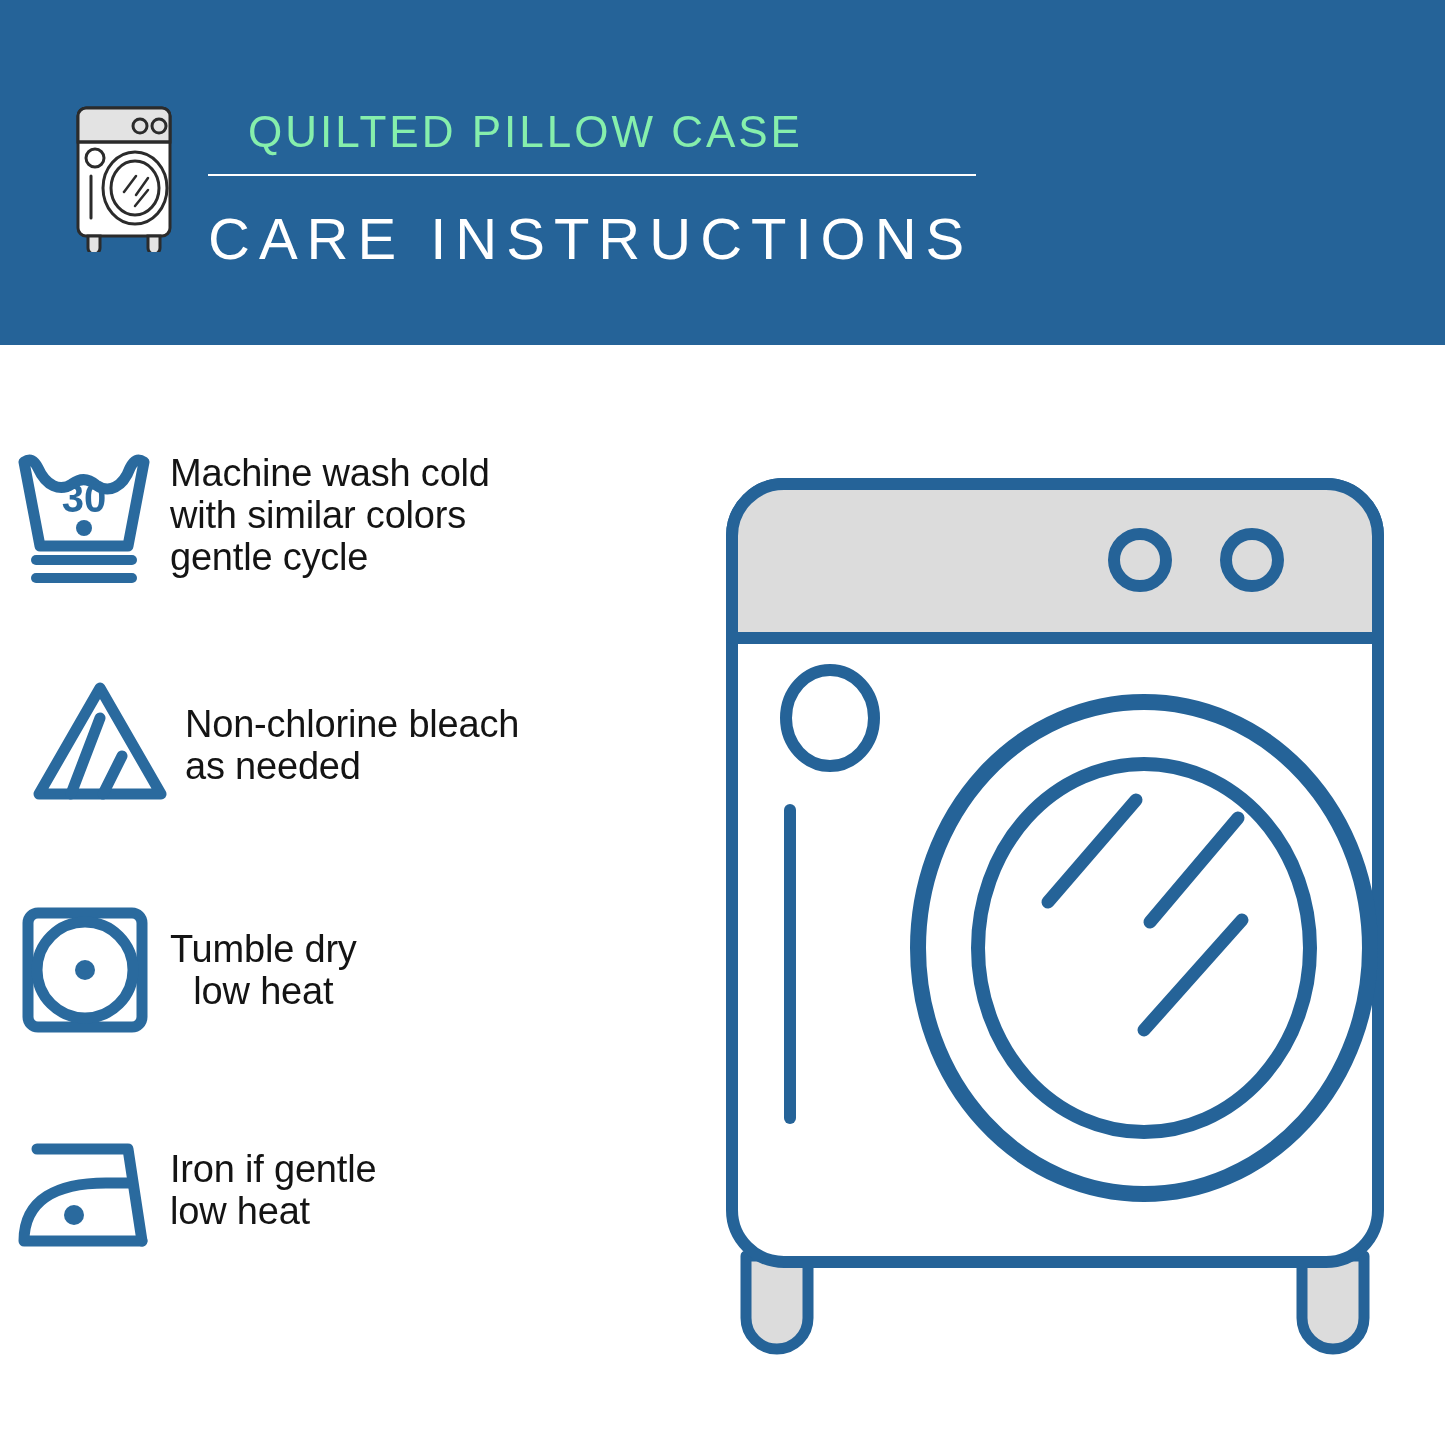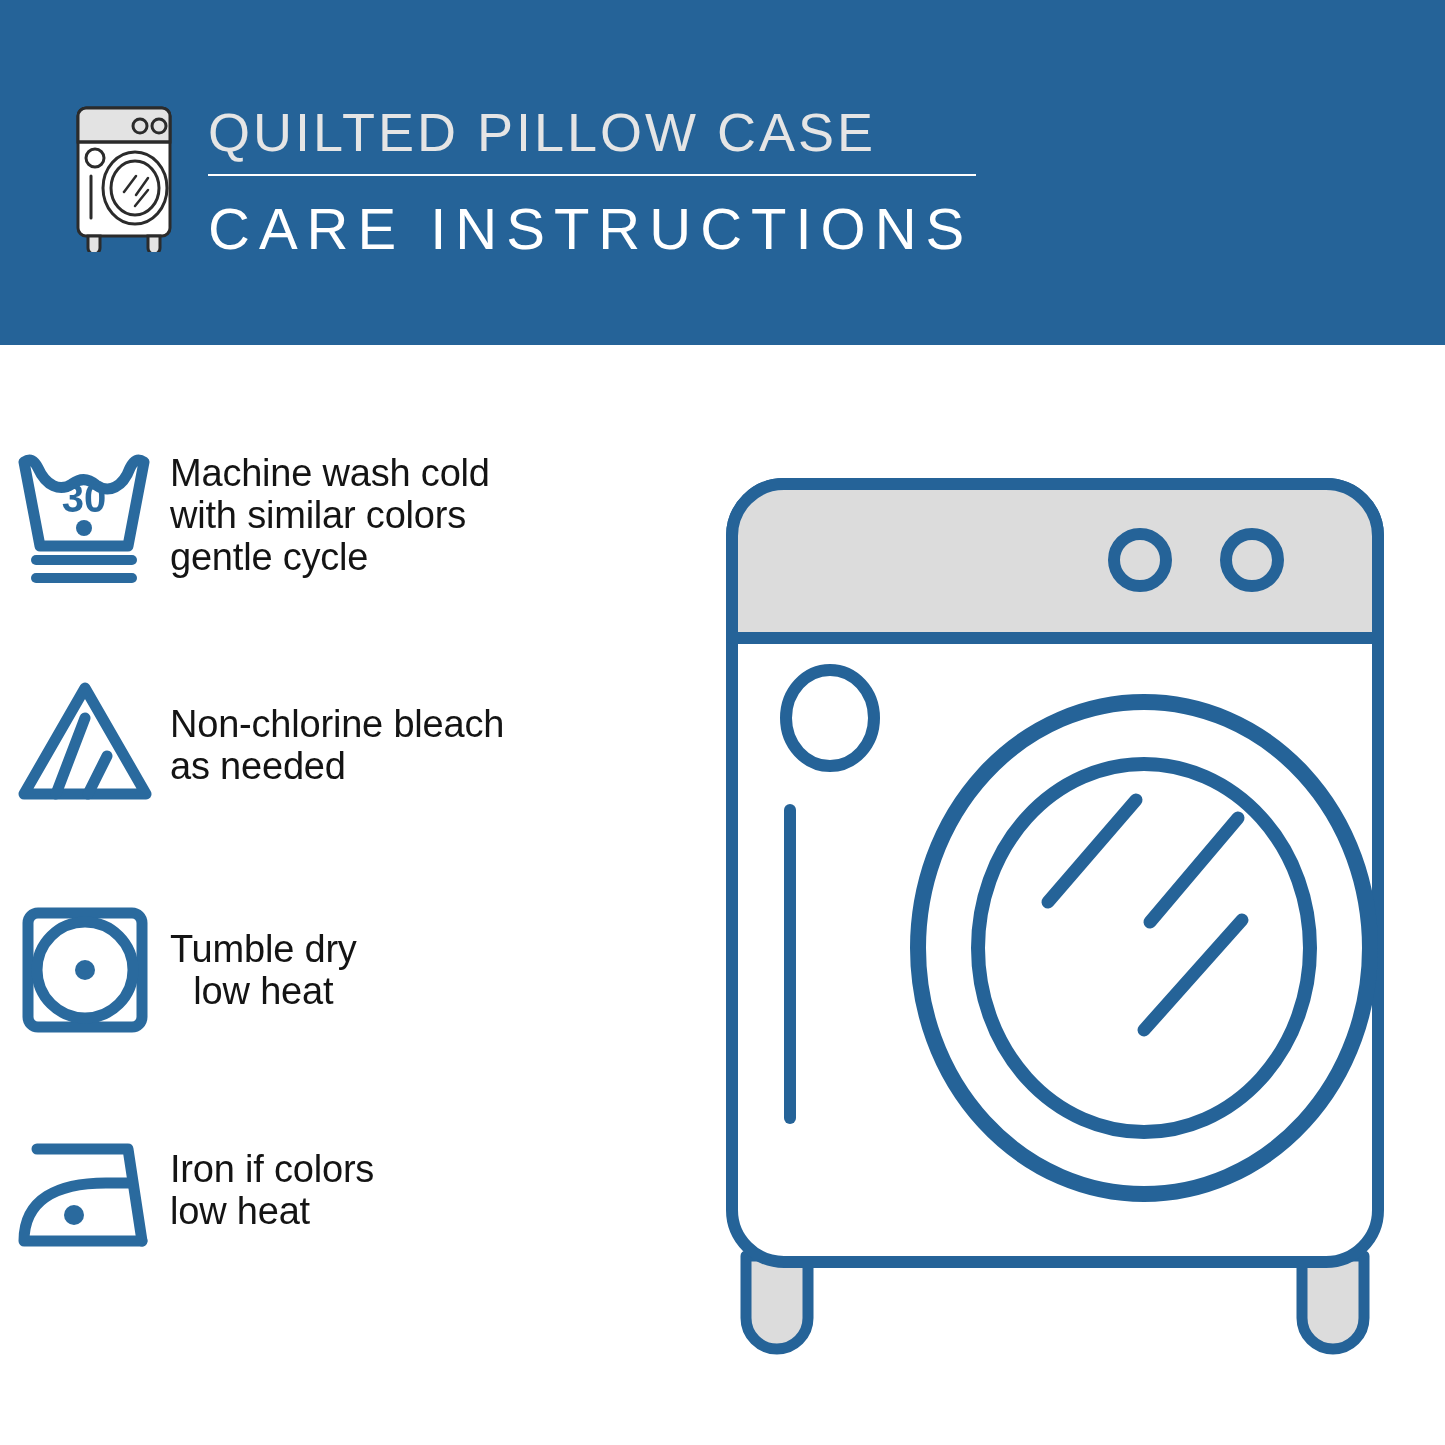--- a/index.html
+++ b/index.html
@@ -31,36 +31,37 @@
     width: 124px;
     height: 152px;
   }
   #header-text {
     position: absolute;
     left: 208px;
     top: 96px;
     width: 800px;
   }
   #title-main {
-    color: #e5e5e5;
-    font-family: "Liberation Sans", sans-serif;
-    font-size: 54px;
+    color: #86efac;
+    font-family: "Liberation Sans", sans-serif;
+    font-size: 44px;
     font-weight: 300;
     letter-spacing: 3.0px;
     line-height: 72px;
     white-space: nowrap;
+    margin-left: 40px;
   }
   #title-divider {
     margin-top: 6px;
     width: 768px;
     height: 2px;
     background: #ffffff;
   }
   #title-sub {
-    margin-top: 20px;
+    margin-top: 30px;
     color: #ffffff;
     font-family: "Liberation Sans", sans-serif;
     font-size: 58px;
     font-weight: 300;
     letter-spacing: 9px;
     line-height: 66px;
     white-space: nowrap;
   }
 
   
@@ -90,21 +91,21 @@
     color: #141414;
     font-family: "Liberation Sans", sans-serif;
     font-size: 38px;
     font-weight: 400;
     line-height: 42px;
     letter-spacing: -0.2px;
     white-space: pre-line;
   }
 
   #row-wash   { top: 90px;  }
-  #row-bleach { top: 320px; }
+  #row-bleach { top: 320px; padding-left: 15px; }
   #row-dry    { top: 545px; text-align: center; }
   #row-iron   { top: 765px; }
 
   
   #machine-illustration {
     position: absolute;
     left: 720px;
     top: 470px;
     width: 700px;
     height: 900px;
@@ -208,21 +209,21 @@
     <div class="care-icon">
       <svg viewBox="0 0 150 150" width="150" height="150" xmlns="http://www.w3.org/2000/svg">
 
         <path d="M27 34 H 118 L 132 126" fill="none" stroke="#2A6A9E" stroke-width="11" stroke-linecap="round" stroke-linejoin="round"></path>
 
         <path d="M132 126 H 14 C 14 84, 48 68, 96 68 L 122 68" fill="none" stroke="#2A6A9E" stroke-width="11" stroke-linecap="round" stroke-linejoin="round"></path>
 
         <circle cx="64" cy="100" r="10" fill="#2A6A9E"></circle>
       </svg>
     </div>
-    <div class="care-text">Iron if colors
+    <div class="care-text">Iron if gentle
 low heat</div>
   </div>
 
 </div>
 
 <div id="machine-illustration">
   <svg viewBox="0 0 700 900" width="700" height="900" xmlns="http://www.w3.org/2000/svg">
 
     <g>
       <path d="M26 786 h62 v62 a31 31 0 0 1 -62 0 z" fill="#DCDCDC" stroke="#256398" stroke-width="11" stroke-linejoin="round"></path>

